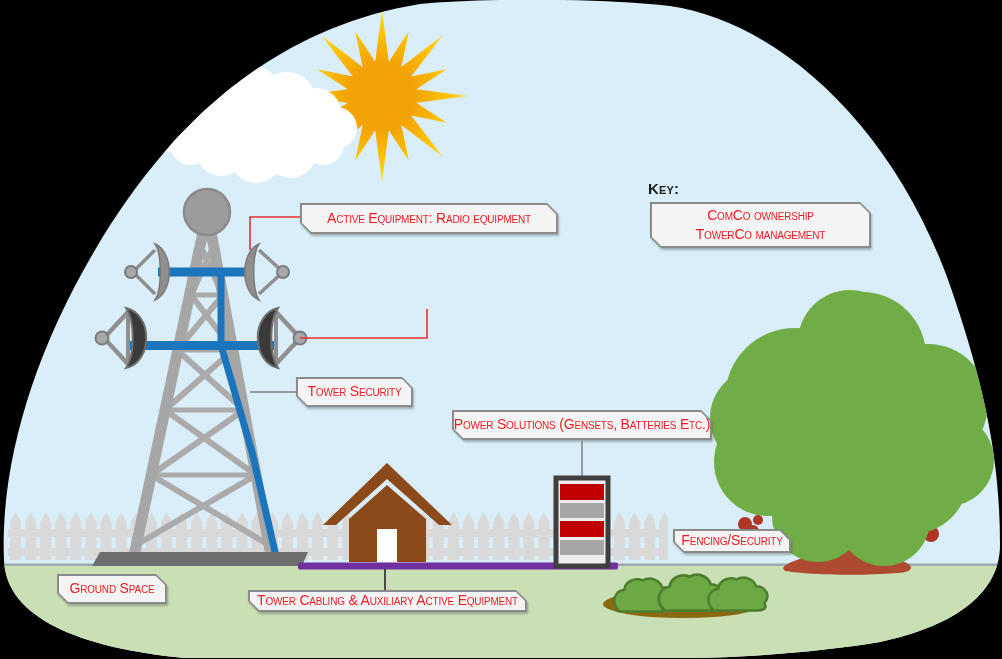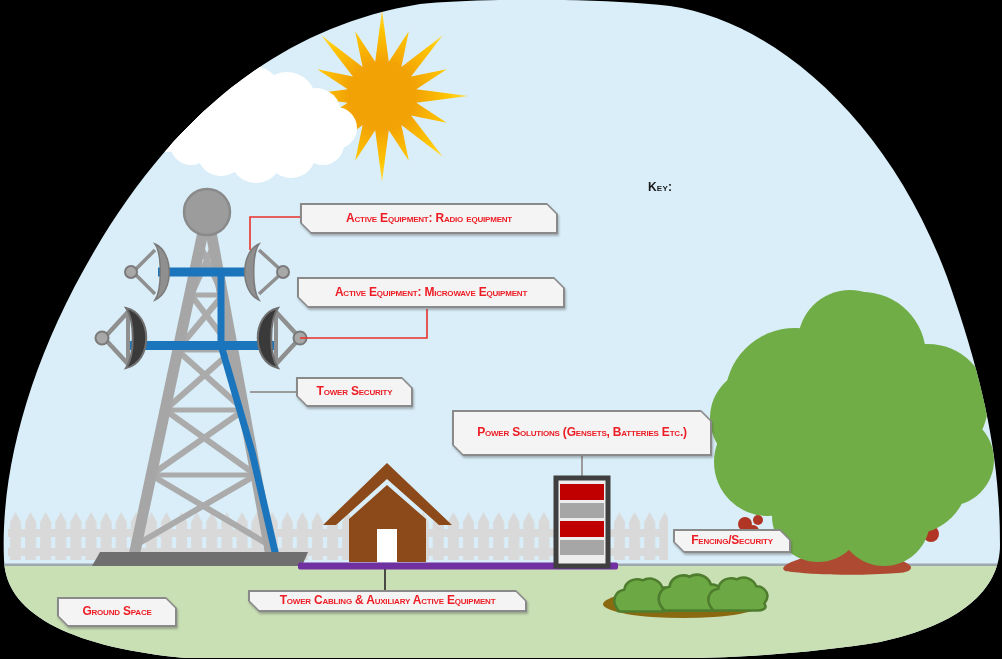--- a/index.html
+++ b/index.html
@@ -5,23 +5,23 @@
   html,body{margin:0;padding:0;}
   body{background:var(--background,#000);width:1002px;height:659px;overflow:hidden;}
   #stage{position:relative;width:1002px;height:659px;font-family:"Liberation Sans",sans-serif;}
   #stage svg.scene{position:absolute;left:0;top:0;}
   .callout{position:absolute;filter:drop-shadow(1.5px 2px 1.2px rgba(70,70,70,.38));}
   .callout-shape{position:absolute;inset:0;background:var(--label-border,#8A8A8A);
     clip-path:polygon(0 0,calc(100% - 11px) 0,100% 11px,100% 100%,11px 100%,0 calc(100% - 11px));
     display:flex;align-items:center;justify-content:center;}
   .callout-shape::before{content:"";position:absolute;inset:1.6px;background:var(--label-fill,#F4F4F4);
     clip-path:polygon(0 0,calc(100% - 10px) 0,100% 10px,100% 100%,10px 100%,0 calc(100% - 10px));}
-  .callout-shape span{position:relative;font-weight:700;font-size:12px;line-height:1.1;
+  .callout-shape span{position:relative;font-weight:400;font-size:14px;line-height:1.1;
     font-variant:small-caps;letter-spacing:-0.2px;color:var(--label-text,#ED1C24);white-space:nowrap;}
-  .key-heading{position:absolute;font-weight:700;font-size:12px;font-variant:small-caps;
+  .key-heading{position:absolute;font-weight:700;font-size:15px;font-variant:small-caps;
     color:var(--key-heading-text,#1A1A1A);letter-spacing:.2px;}
   .key-box .callout-shape{flex-direction:column;gap:3px;}
 </style>
 </head>
 <body>
 
 <div id="stage">
 
   <svg class="scene" width="1002" height="659" viewBox="0 0 1002 659">
     <defs>
@@ -202,51 +202,52 @@
       </g>
     </g>
   </svg>
 
   <div class="callout" style="left:300px;top:203px;width:258px;height:31px">
     <div class="callout-shape">
         <span>Active Equipment: Radio equipment</span>
       </div>
   </div>
 
-  <div class="callout" style="left:297px;top:277px;width:268px;height:31px">
-    <div class="callout-shape">
-        <span>Active Equipment: Microwave Equipment</span>
-      </div>
-  </div>
 
   <div class="callout" style="left:296px;top:377px;width:117px;height:30px">
     <div class="callout-shape">
         <span>Tower Security</span>
       </div>
   </div>
 
-  <div class="callout" style="left:452px;top:410px;width:260px;height:46px">
+  <div class="callout" style="left:452px;top:410px;width:260px;height:30px">
     <div class="callout-shape">
         <span>Power Solutions (Gensets, Batteries Etc.)</span>
       </div>
   </div>
 
   <div class="callout" style="left:673px;top:529px;width:118px;height:24px">
     <div class="callout-shape">
         <span>Fencing/Security</span>
       </div>
   </div>
 
-  <div class="callout" style="left:57px;top:597px;width:120px;height:30px">
+  <div class="callout" style="left:57px;top:574px;width:110px;height:30px">
     <div class="callout-shape">
         <span>Ground Space</span>
       </div>
   </div>
 
   <div class="callout" style="left:248px;top:590px;width:279px;height:22px">
     <div class="callout-shape">
         <span>Tower Cabling &amp; Auxiliary Active Equipment</span>
       </div>
   </div>
 
   <div class="key-heading" style="left:648px;top:180px">Key:</div>
+  <div class="callout key-box" style="left:650px;top:202px;width:221px;height:46px">
+    <div class="callout-shape">
+      <span>ComCo ownership</span>
+      <span>TowerCo management</span>
+    </div>
+  </div>
 
 </div>
 
 </body></html>

